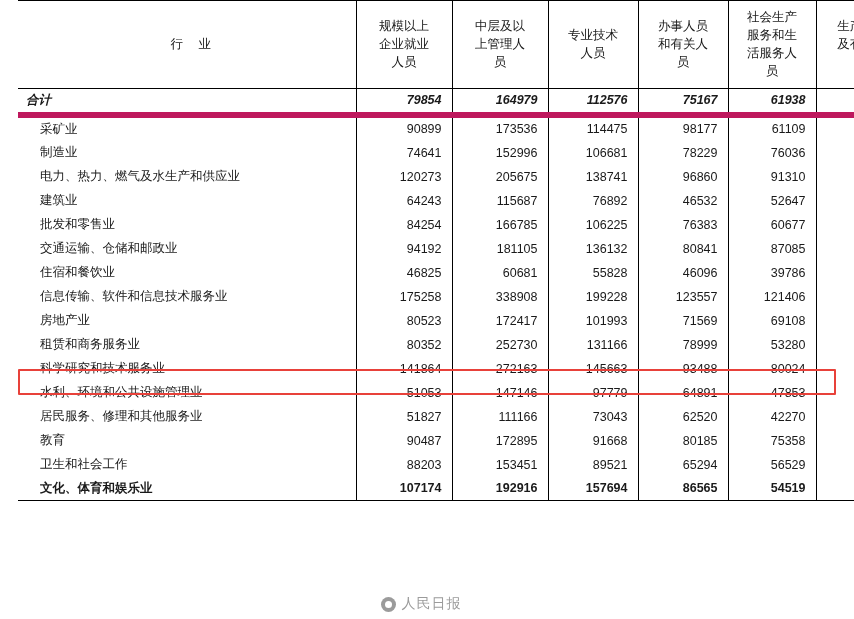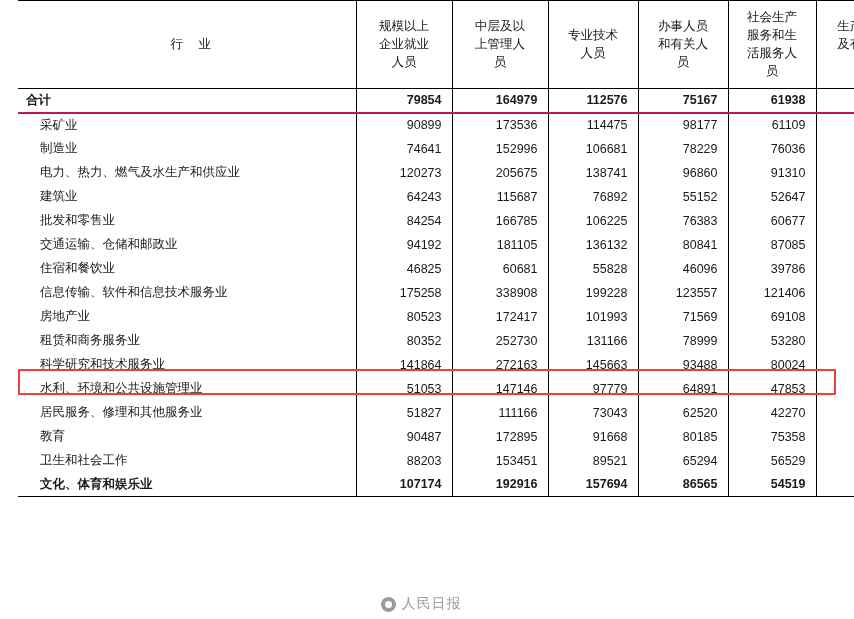--- a/index.html
+++ b/index.html
@@ -86,21 +86,22 @@
     font-size: 12.5px;
     white-space: nowrap;
   }
   table.wage tbody td.label {
     border-left: none;
     text-align: left;
     padding-left: 22px;
   }
   table.wage tbody tr.total td {
     font-weight: bold;
-    border-bottom: 2px solid #be185d;
+    border-bottom: 6px solid #be185d;
+    font-style: italic;
   }
   table.wage tbody tr.total td.label {
     padding-left: 8px;
     font-weight: bold;
   }
   table.wage tbody tr:last-child td {
     border-bottom: 1.6px solid #000;
     font-weight: bold;
   }
   .highlight-box {
@@ -237,21 +238,21 @@
             <td>138741</td>
             <td>96860</td>
             <td>91310</td>
             <td>109193</td>
           </tr>
           <tr>
             <td class="label">建筑业</td>
             <td>64243</td>
             <td>115687</td>
             <td>76892</td>
-            <td>55152</td>
+            <td>46532</td>
             <td>52647</td>
             <td>57805</td>
           </tr>
           <tr>
             <td class="label">批发和零售业</td>
             <td>84254</td>
             <td>166785</td>
             <td>106225</td>
             <td>76383</td>
             <td>60677</td>

